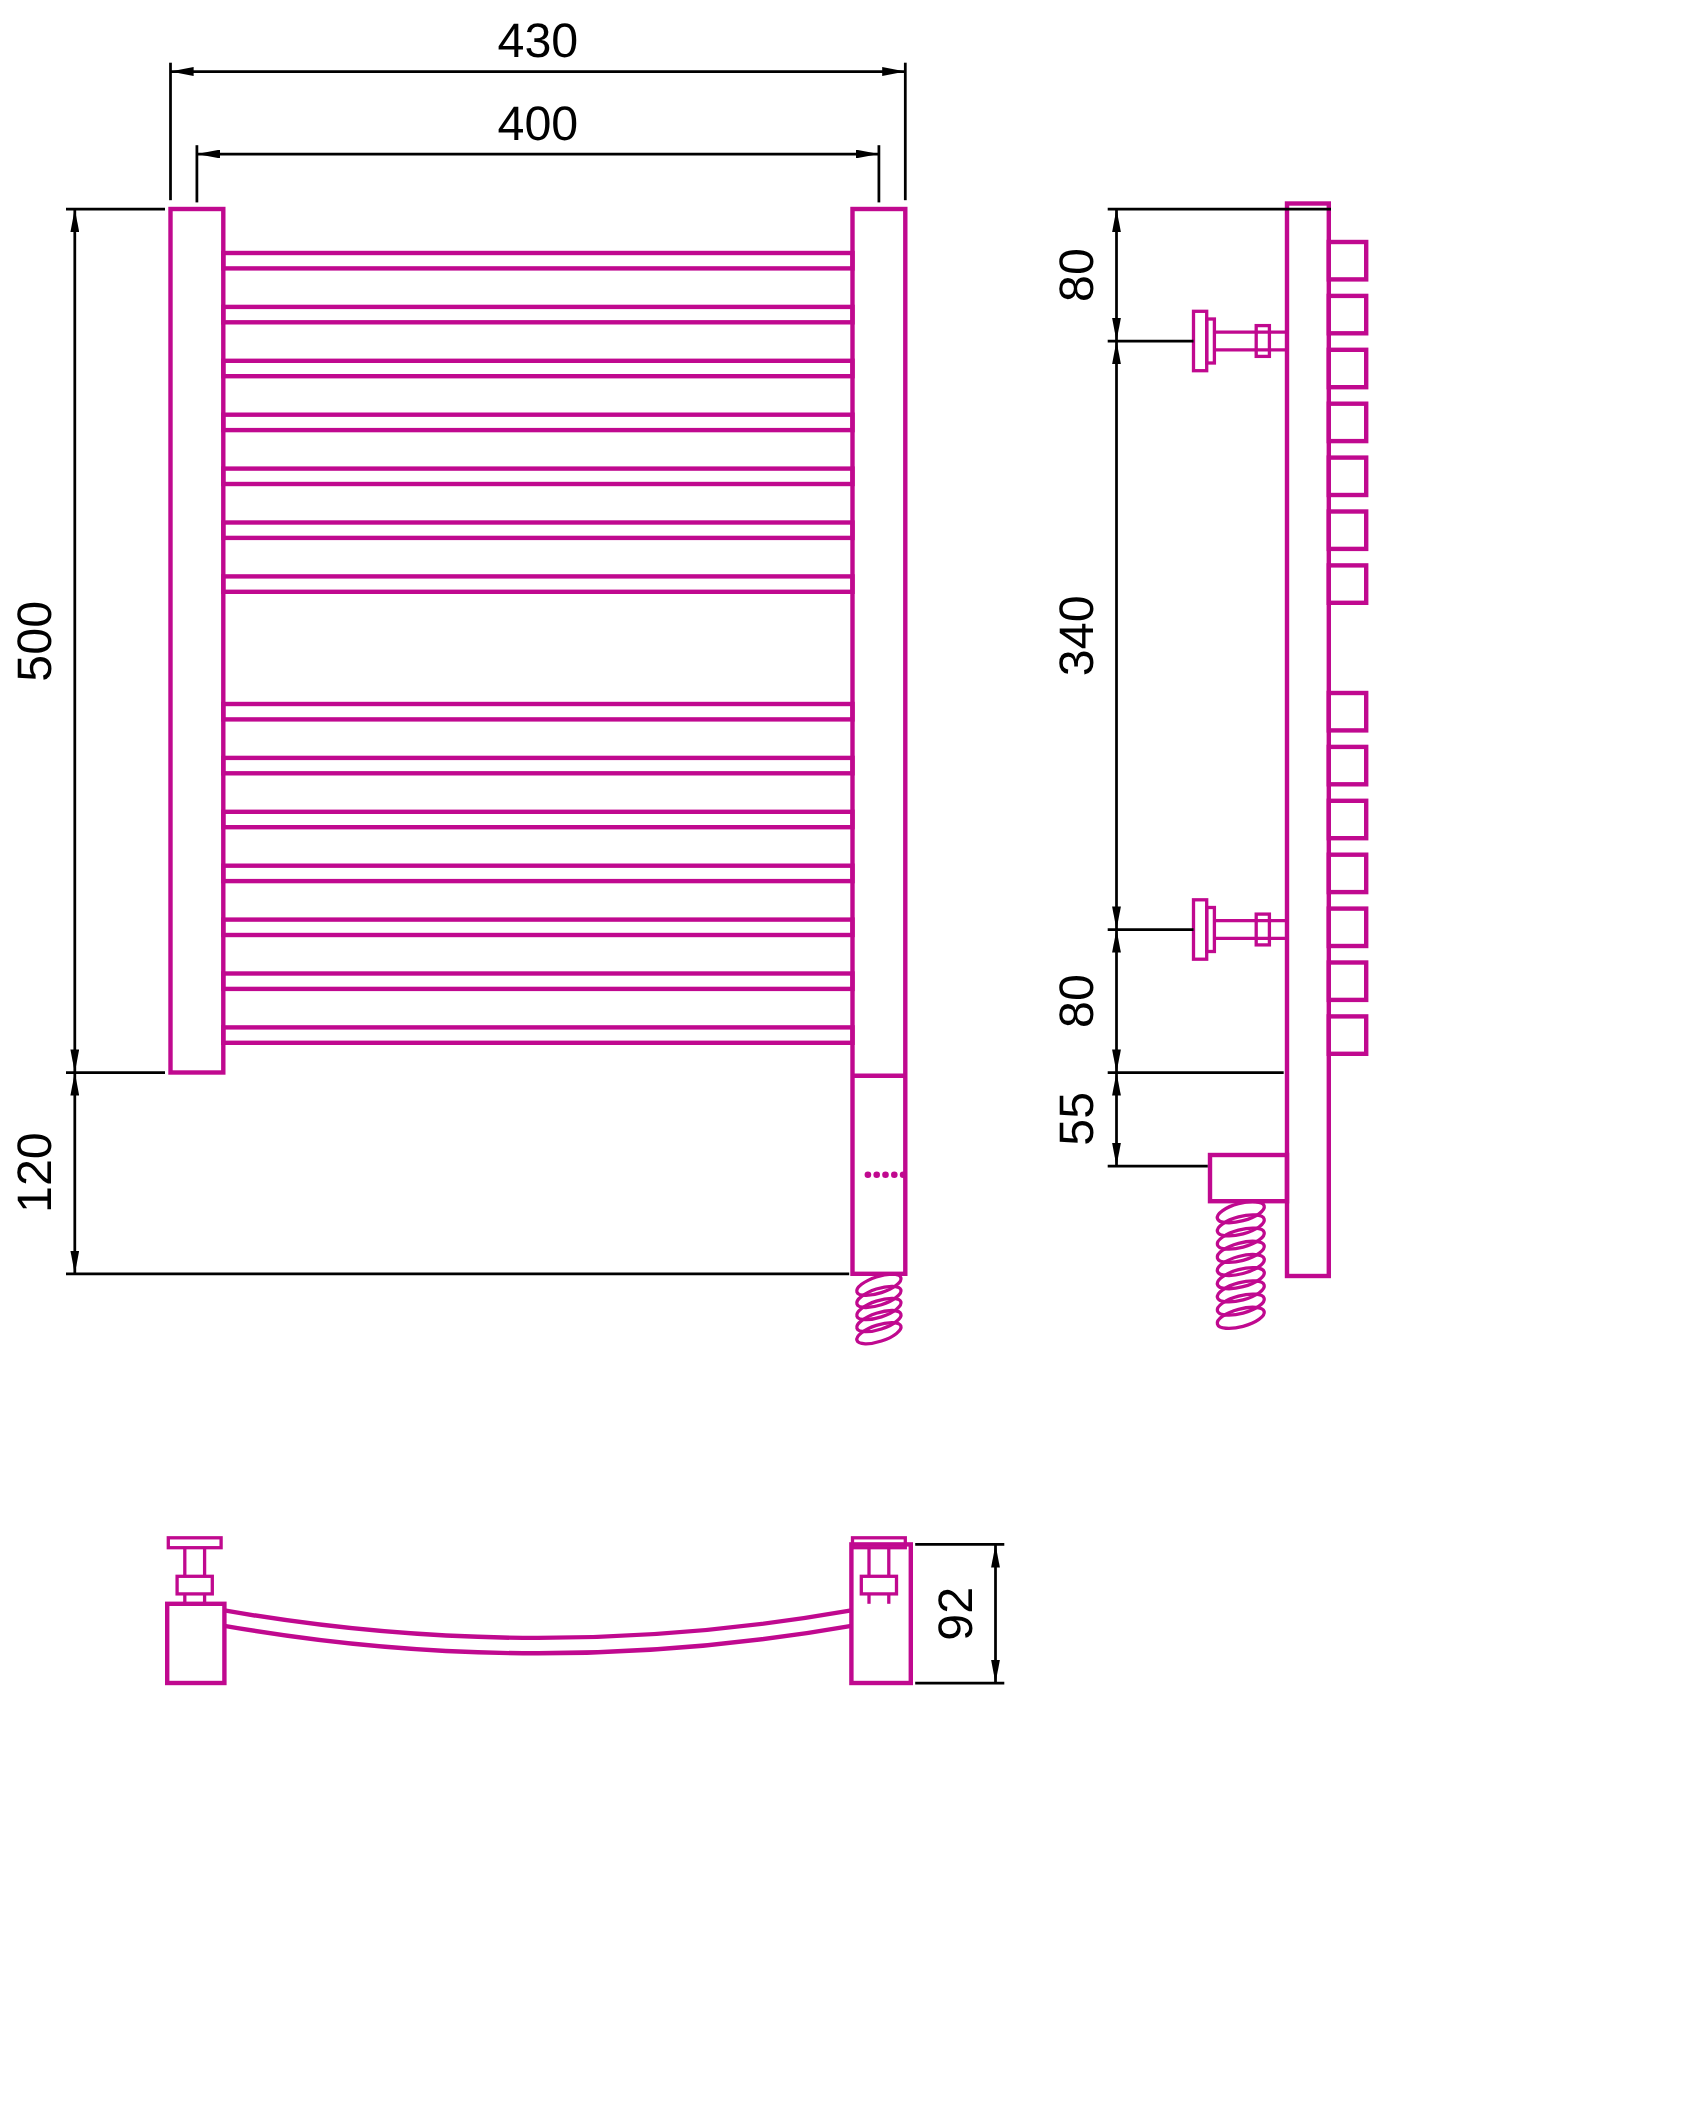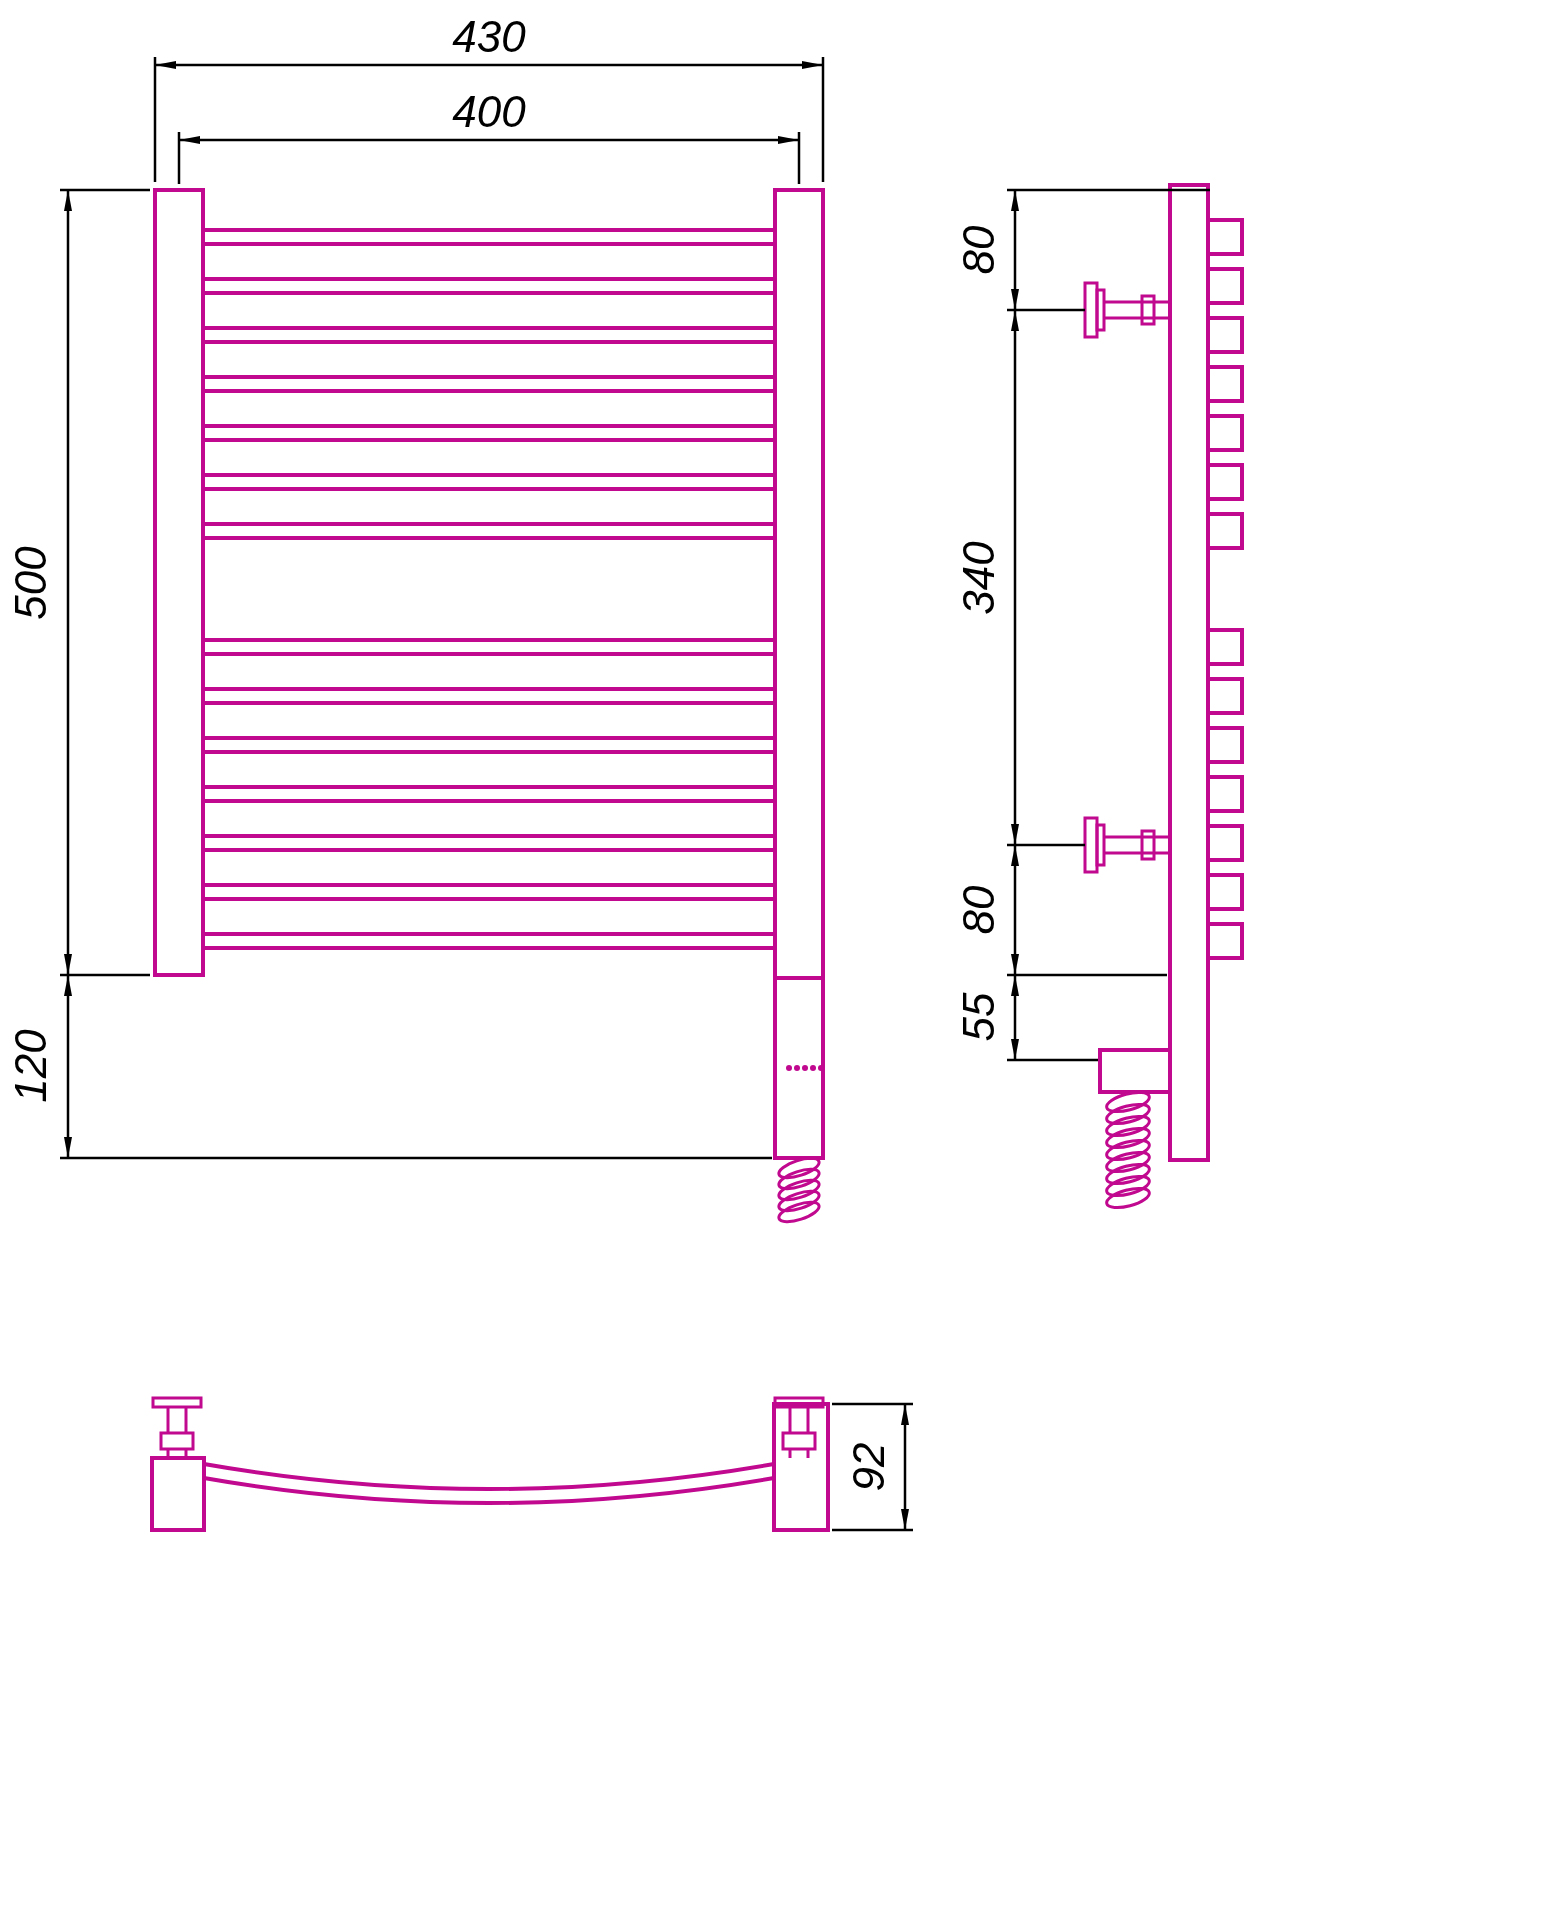--- a/index.html
+++ b/index.html
@@ -1,16 +1,16 @@
 <!DOCTYPE html>
 <html style="--part: #c0098f; --dim: #000000;"><head>
 <meta charset="utf-8">
 <style>
   html,body{margin:0;padding:0;background:#fff;}
-  .page{width:1542px;height:1920px;position:relative;background:#fff;font-style:italic;}
+  .page{width:1542px;height:1920px;position:relative;background:#fff;}
   svg text{
     font-family:"Liberation Sans", sans-serif;
     font-size:44px;
     fill:var(--dim,#000);
   }
   .p{stroke:var(--part,#c0098f);stroke-width:4;fill:none;}
   .p2{stroke:var(--part,#c0098f);stroke-width:3;fill:none;}
   .pf{fill:var(--part,#c0098f);stroke:none;}
   .d{stroke:var(--dim,#000);stroke-width:2.5;fill:none;}
 </style>

